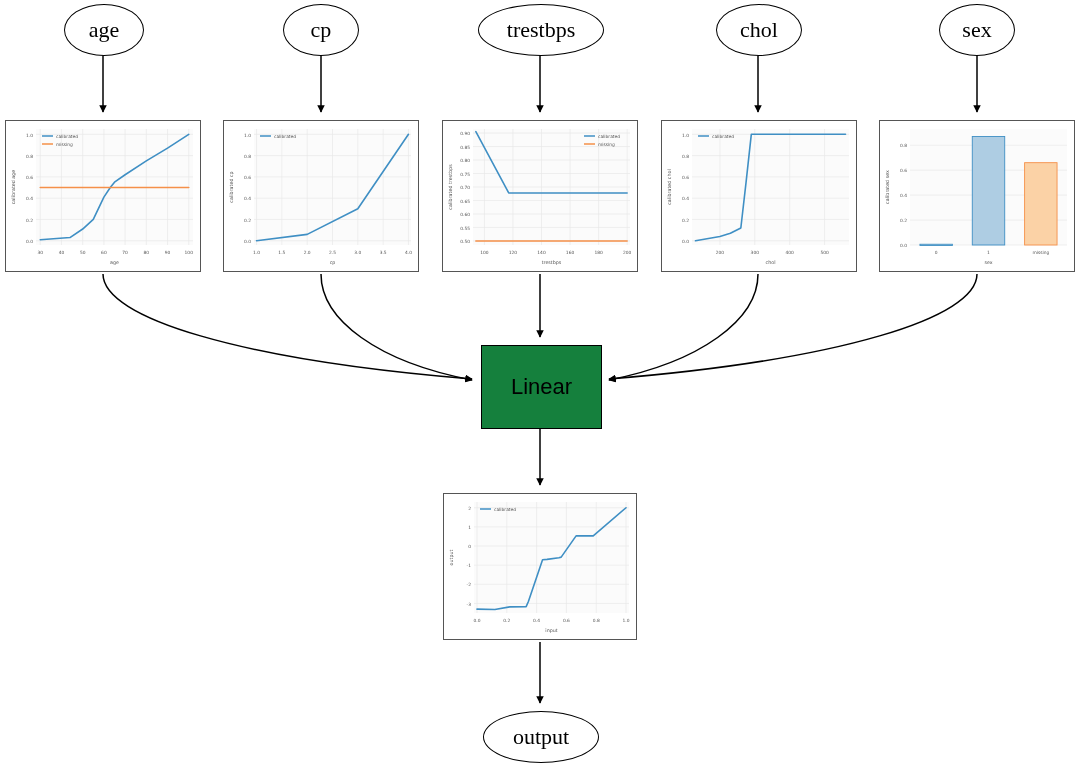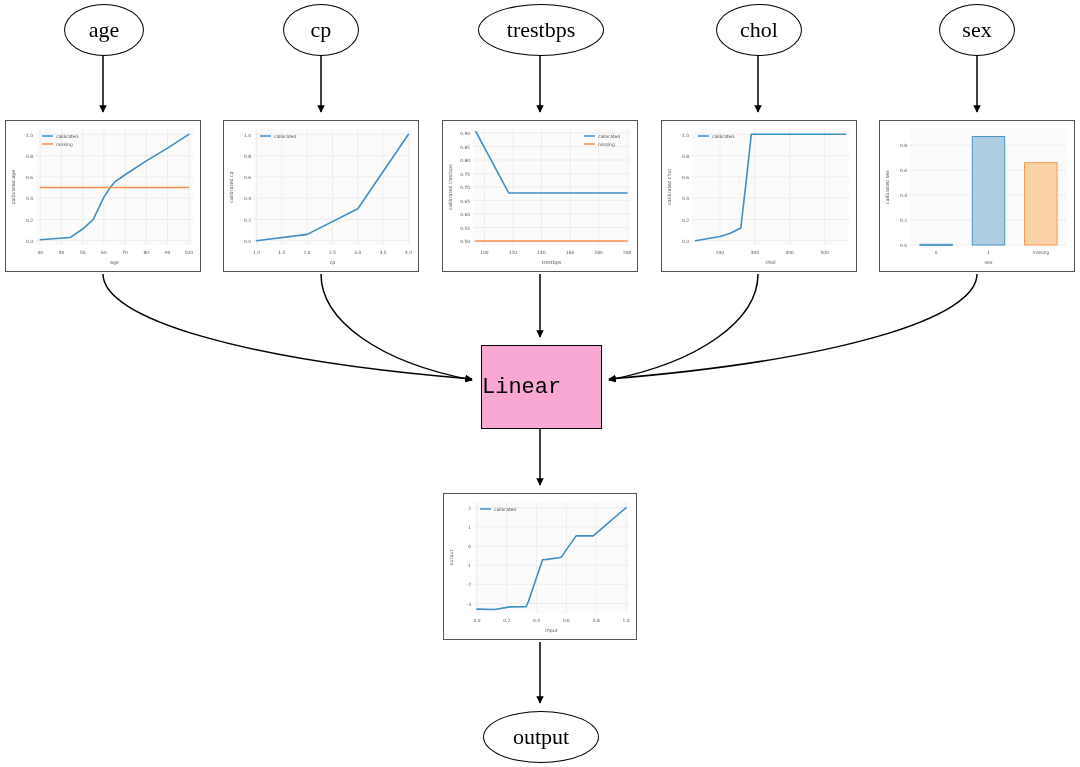--- a/index.html
+++ b/index.html
@@ -2,23 +2,23 @@
 <html><head>
 <meta charset="utf-8">
 <style>
   html,body{margin:0;padding:0;background:#ffffff;}
   body{width:1080px;height:767px;position:relative;overflow:hidden;
        font-family:"Liberation Serif", serif;}
   #canvas{position:absolute;left:0;top:0;width:1080px;height:767px;}
   .node-ellipse{position:absolute;border:1.4px solid #000;border-radius:50%;
       background:#fff;display:flex;align-items:center;justify-content:center;
       font-family:"Liberation Serif", serif;color:#000;}
-  .node-box{position:absolute;border:1.6px solid #000;background:#f9a8d4;
-      display:flex;align-items:center;
-      font-family:Liberation Mono, monospace;color:#000;font-size:22px;}
+  .node-box{position:absolute;border:1.6px solid #000;background:#15803d;
+      display:flex;align-items:center;justify-content:center;
+      font-family:Liberation Sans, sans-serif;color:#000;font-size:22px;}
   .plot-panel{position:absolute;border:1.5px solid #555;background:#fff;box-sizing:border-box;}
   .plot-svg{display:block;}
   .axis-text{font-family:"DejaVu Sans", sans-serif;fill:#555;}
   .grid-line{stroke:#e8e8e8;stroke-width:0.7;}
   .plot-bg{fill:#fbfbfb;}
   .series-line{fill:none;stroke-width:1.6;stroke-linejoin:round;stroke-linecap:round;}
 </style>
 </head>
 <body>
 

